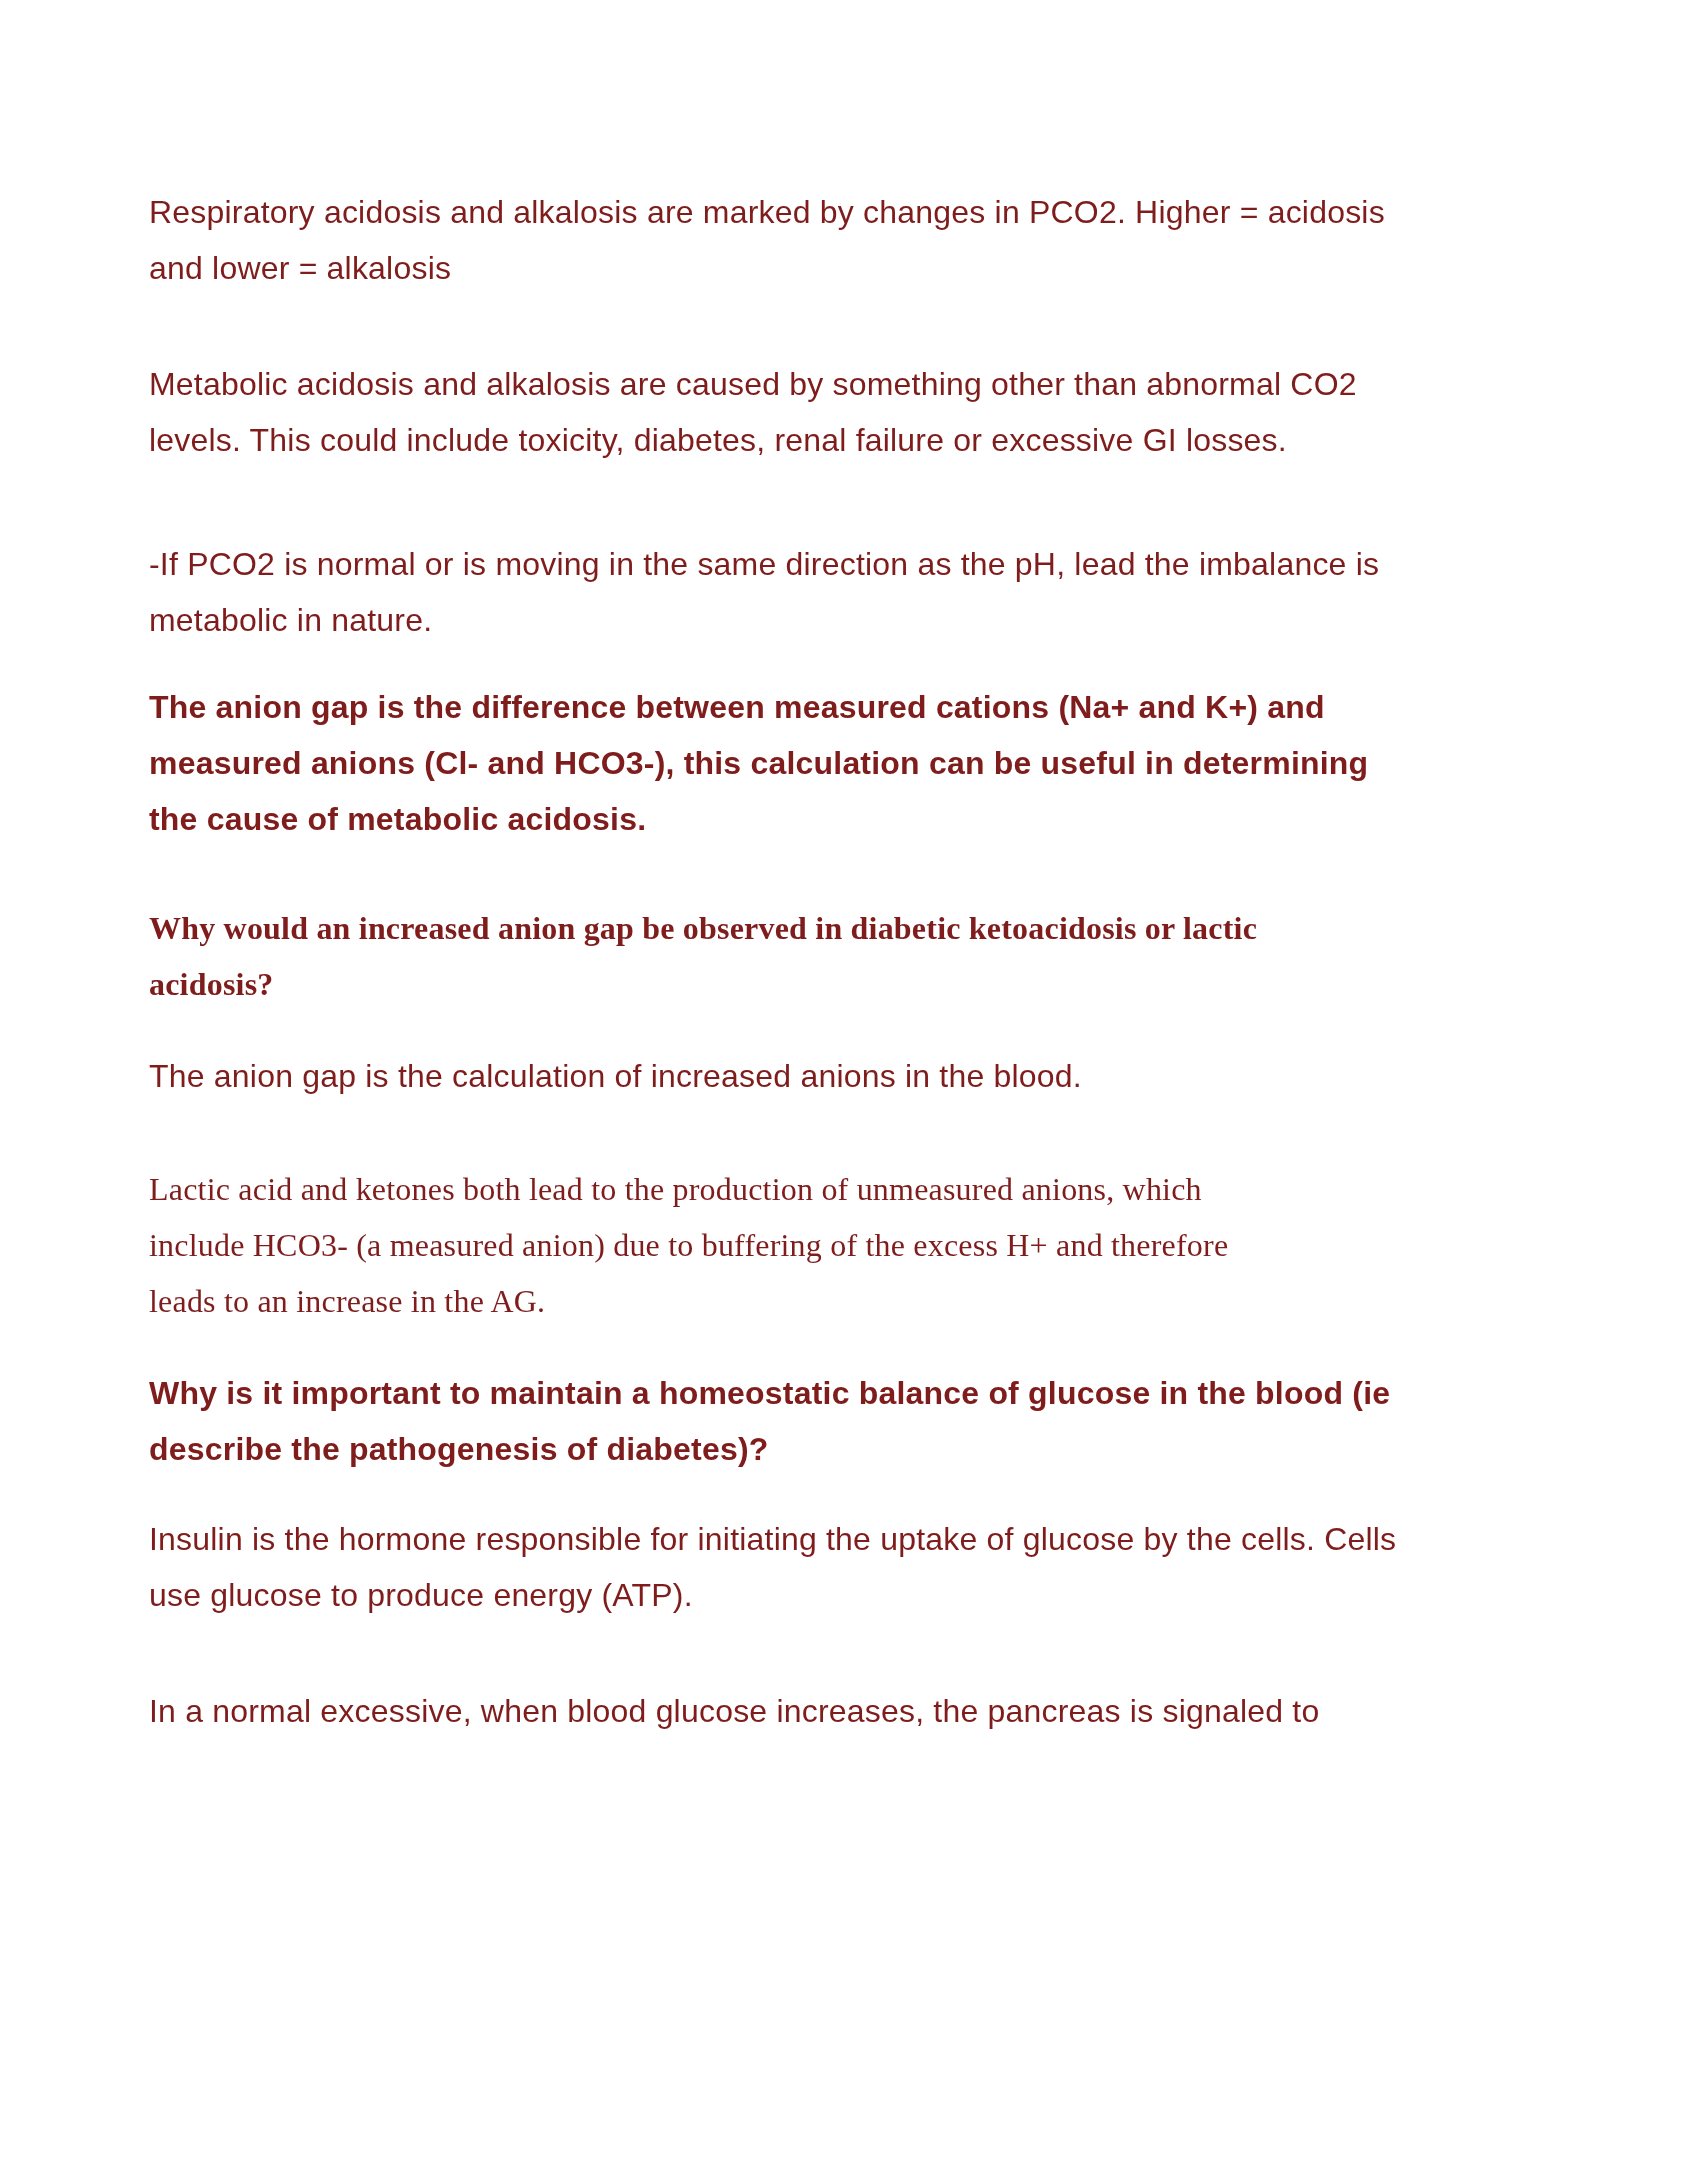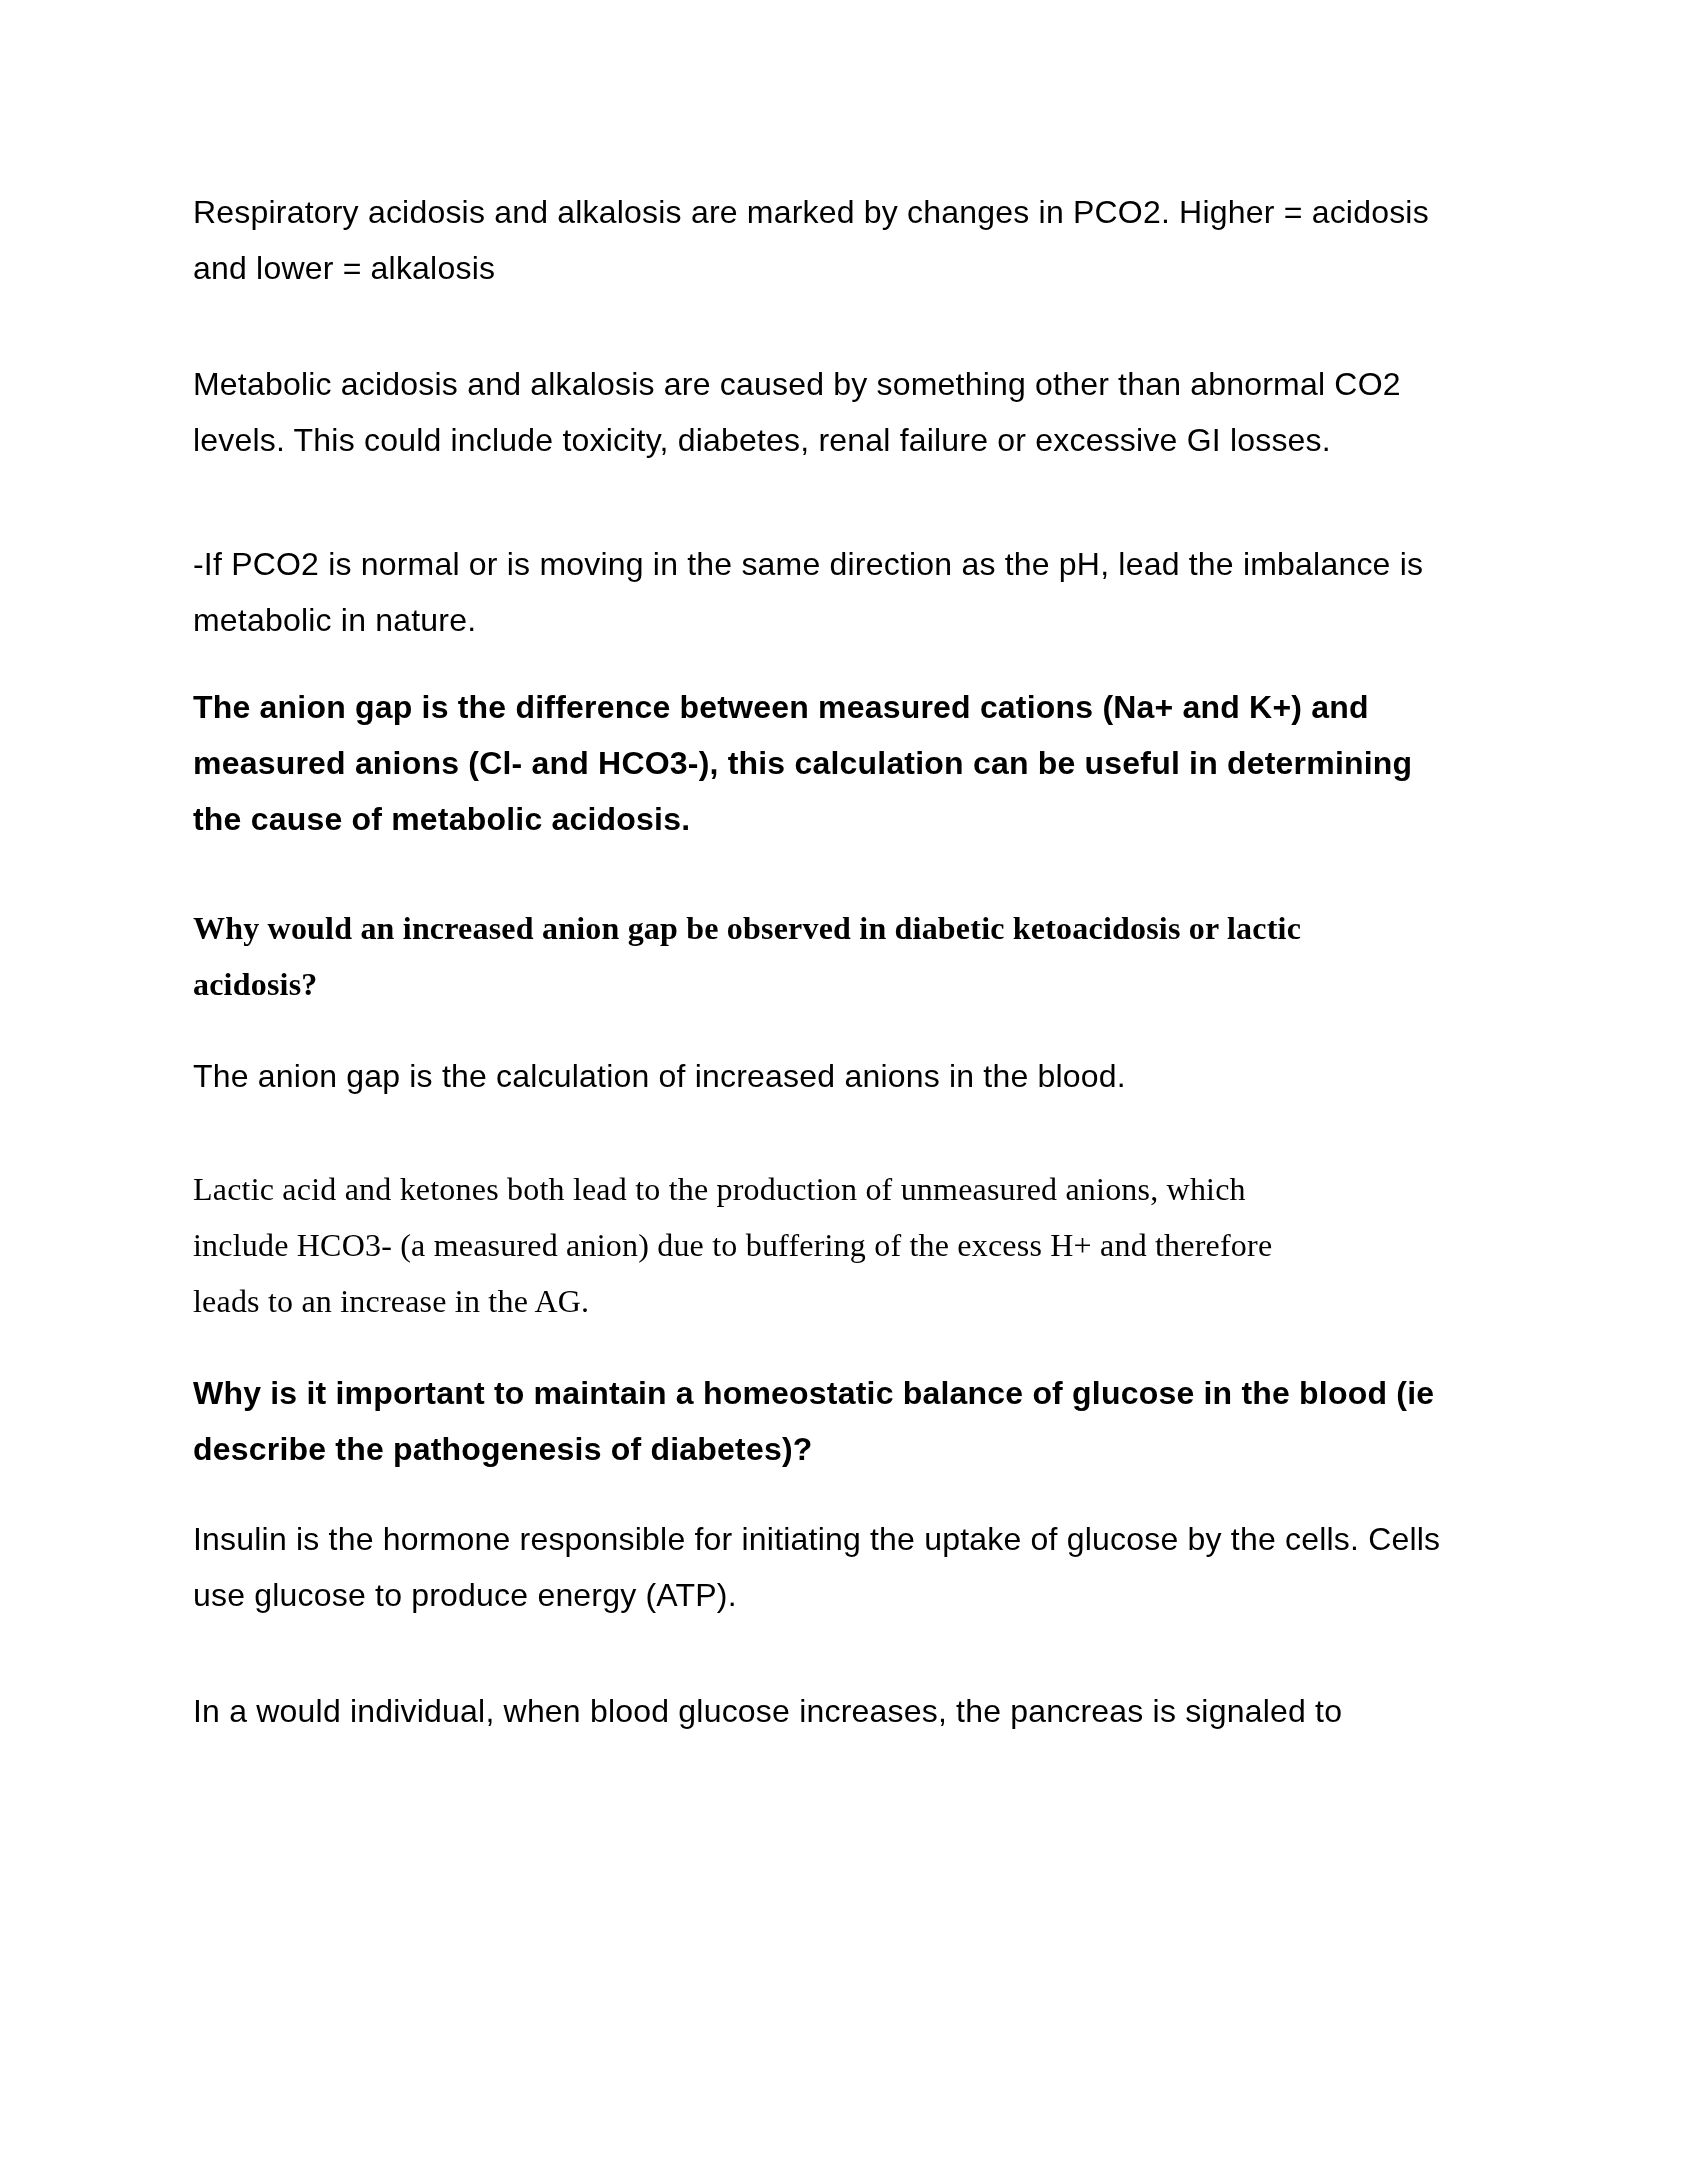--- a/index.html
+++ b/index.html
@@ -12,25 +12,24 @@
     height: 2178px;
     position: relative;
     overflow: hidden;
     font-family: "Liberation Sans", "DejaVu Sans", sans-serif;
   }
   .page-content {
     position: absolute;
     left: 149px;
     top: 184px;
     width: 1465px;
-    color: #000000;
+    color: #7f1d1d;
     font-size: 32px;
     line-height: 56px;
     letter-spacing: 0.2px;
-    margin-left: 44px;
   }
   .para {
     margin: 0;
     white-space: pre; 
   }
   .bold { font-weight: bold; }
   
   .m61 { margin-bottom: 60px; }
   .m69 { margin-bottom: 68px; }
   .m55 { margin-bottom: 54px; }
@@ -56,15 +55,15 @@
   <p class="para bold m36">Why would an increased anion gap be observed in diabetic ketoacidosis or lactic
 acidosis?</p>
   <p class="para m58">The anion gap is the calculation of increased anions in the blood.</p>
   <p class="para m36">Lactic acid and ketones both lead to the production of unmeasured anions, which
 include HCO3- (a measured anion) due to buffering of the excess H+ and therefore
 leads to an increase in the AG.</p>
   <p class="para bold m34">Why is it important to maintain a homeostatic balance of glucose in the blood (ie
 describe the pathogenesis of diabetes)?</p>
   <p class="para m61">Insulin is the hormone responsible for initiating the uptake of glucose by the cells. Cells
 use glucose to produce energy (ATP).</p>
-  <p class="para">In a would individual, when blood glucose increases, the pancreas is signaled to</p>
+  <p class="para">In a normal excessive, when blood glucose increases, the pancreas is signaled to</p>
 </div>
 
 
 </body></html>

